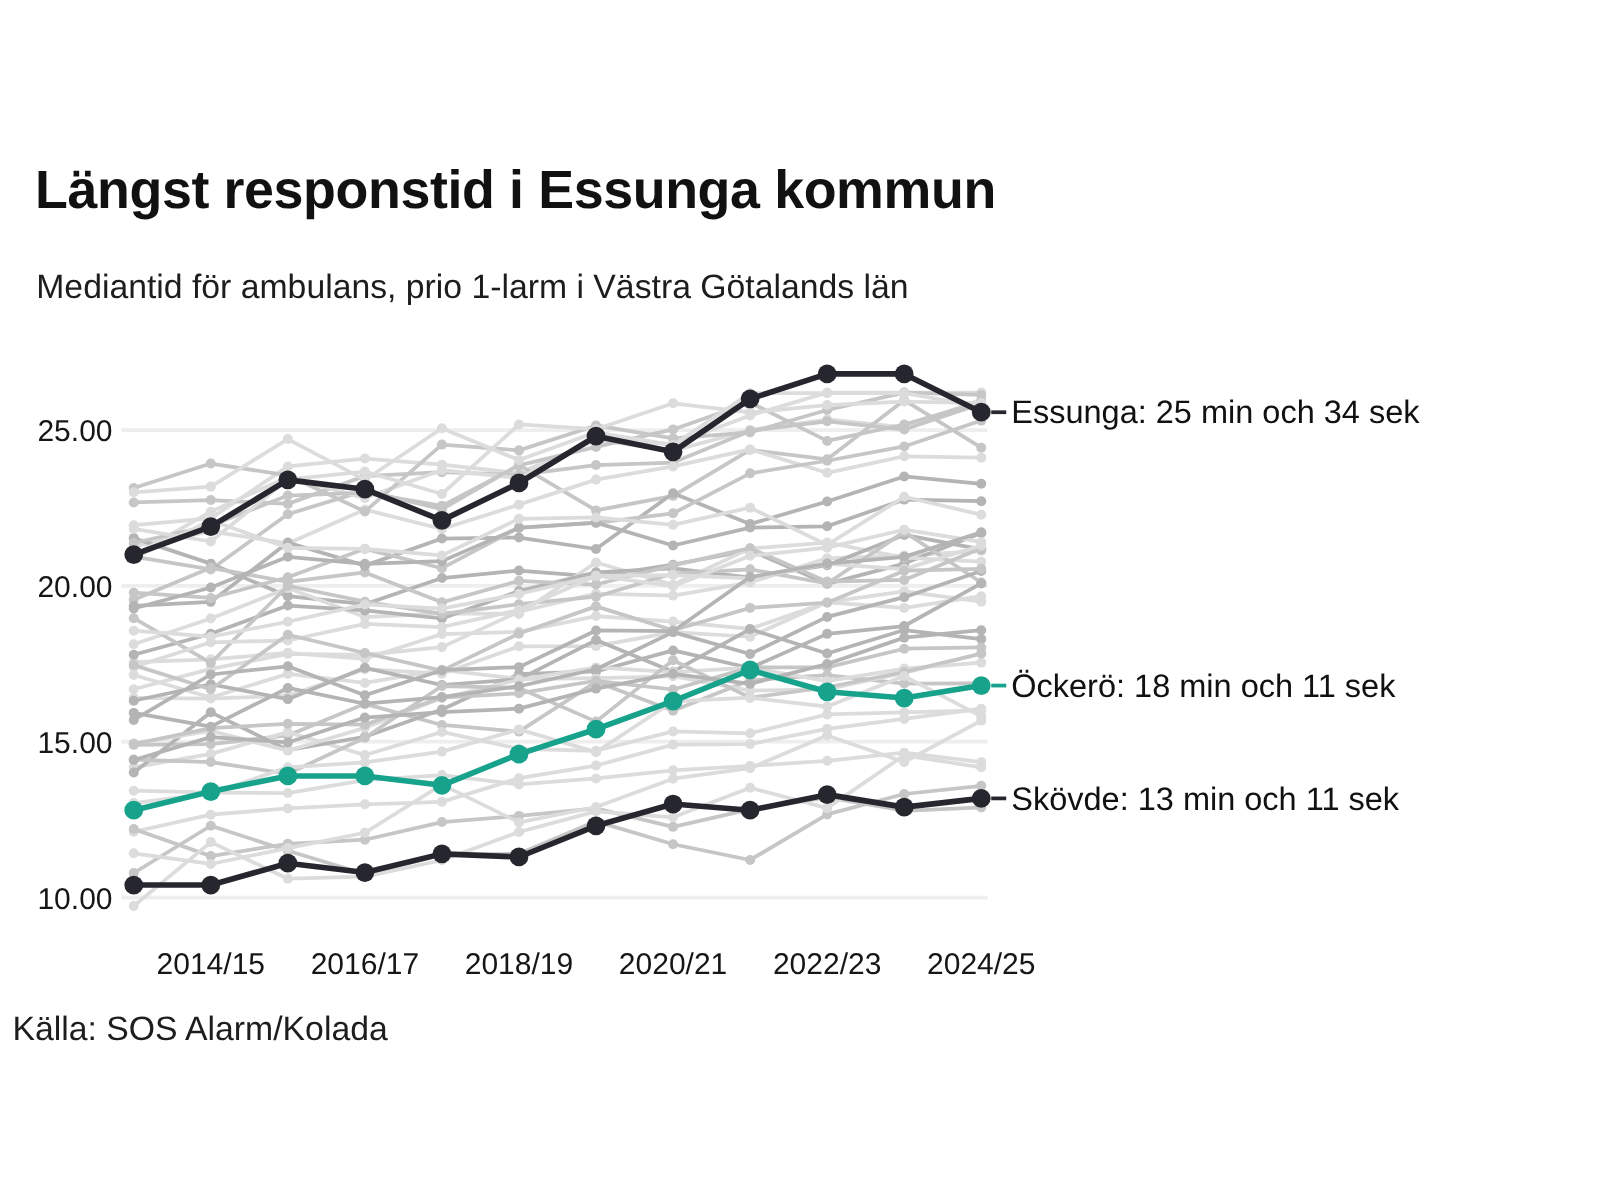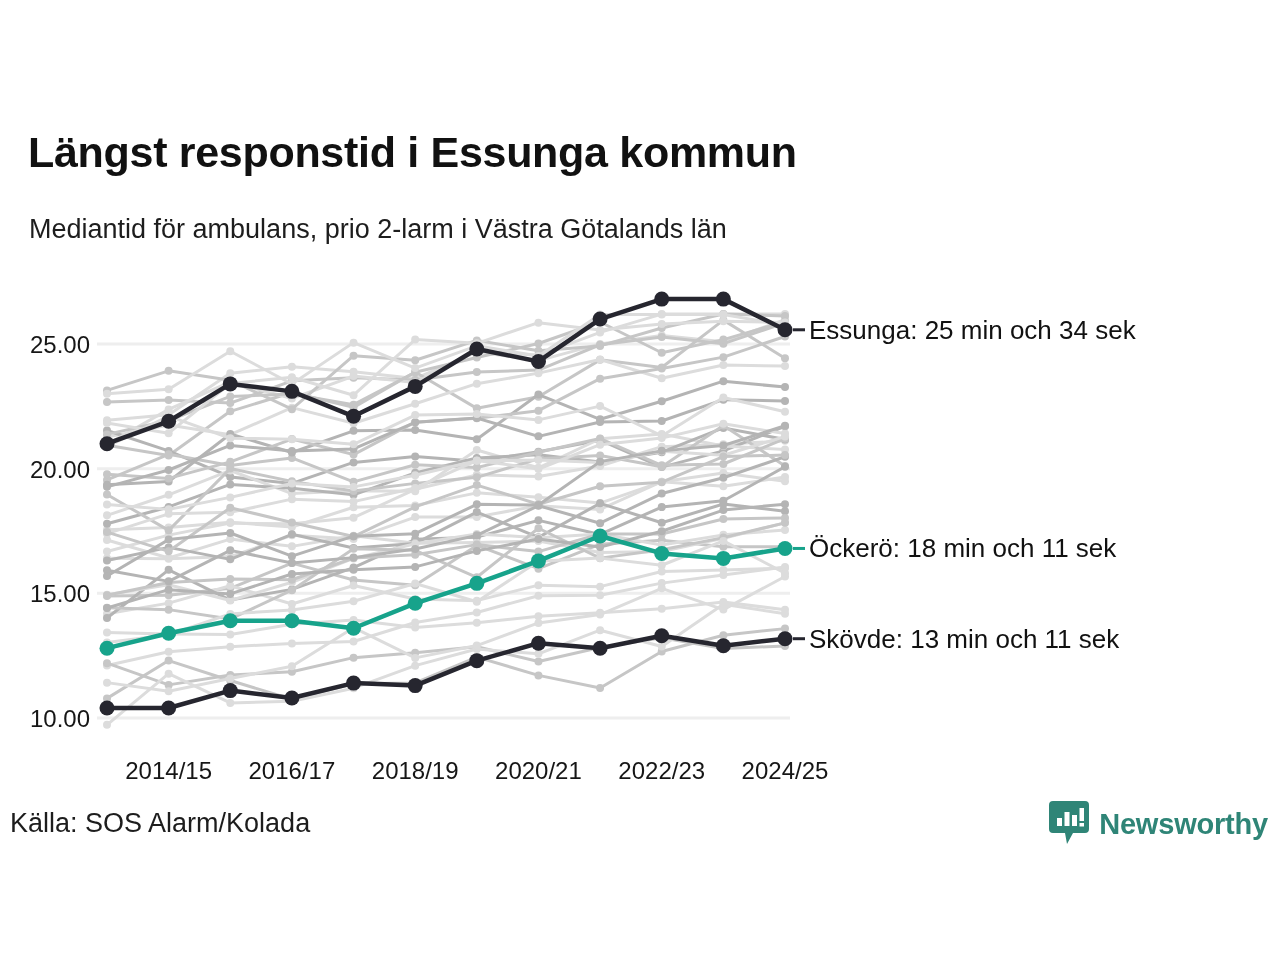--- a/index.html
+++ b/index.html
@@ -88,21 +88,21 @@
     color: #2f8577;
     letter-spacing: -0.2px;
   }
 </style>
 </head>
 <body>
 
 <div id="root">
 
   <div class="headline">Längst responstid i Essunga kommun</div>
-  <div class="subhead">Mediantid för ambulans, prio 2-larm i Västra Götalands län</div>
+  <div class="subhead">Mediantid för ambulans, prio 1-larm i Västra Götalands län</div>
 
   <div class="chart-wrap">
     <svg class="plot" width="1280" height="960" viewBox="0 0 1280 960">
       <g id="gridlines">
           <line x1="97" x2="790" y1="718" y2="718" stroke="#eeeeee" stroke-width="3"></line>
           <line x1="97" x2="790" y1="593.3333333333334" y2="593.3333333333334" stroke="#eeeeee" stroke-width="3"></line>
           <line x1="97" x2="790" y1="468.66666666666663" y2="468.66666666666663" stroke="#eeeeee" stroke-width="3"></line>
           <line x1="97" x2="790" y1="344" y2="344" stroke="#eeeeee" stroke-width="3"></line>
         </g>
       <g id="bg-series">
@@ -804,27 +804,14 @@
           <line x1="793" x2="805" y1="548.4533333333334" y2="548.4533333333334" stroke="#17a38b" stroke-width="3"></line>
           <text x="809" y="557.4533333333334" class="annot">Öckerö: 18 min och 11 sek</text>
           <line x1="793" x2="805" y1="638.712" y2="638.712" stroke="#26262f" stroke-width="3"></line>
           <text x="809" y="647.712" class="annot">Skövde: 13 min och 11 sek</text>
         </g>
     </svg>
   </div>
 
   <div class="source">Källa: SOS Alarm/Kolada</div>
 
-  <div class="brand">
-    <span>
-      <svg width="40" height="46" viewBox="0 0 40 46">
-        <path d="M4 2 H36 A4 4 0 0 1 40 6 V30 A4 4 0 0 1 36 34 H24 L18 45 L16 34 H4 A4 4 0 0 1 0 30 V6 A4 4 0 0 1 4 2 Z" fill="#2f8577"></path>
-        <rect x="8" y="19" width="5" height="8" fill="#ffffff"></rect>
-        <rect x="15.5" y="13" width="5" height="14" fill="#ffffff"></rect>
-        <rect x="23" y="16" width="5" height="11" fill="#ffffff"></rect>
-        <rect x="30.5" y="9" width="4.5" height="13" fill="#ffffff"></rect>
-        <rect x="30.5" y="24" width="4.5" height="3.5" fill="#ffffff"></rect>
-      </svg>
-    </span>
-    <span class="brand-name">Newsworthy</span>
-  </div>
 
 </div>
 
 </body></html>

